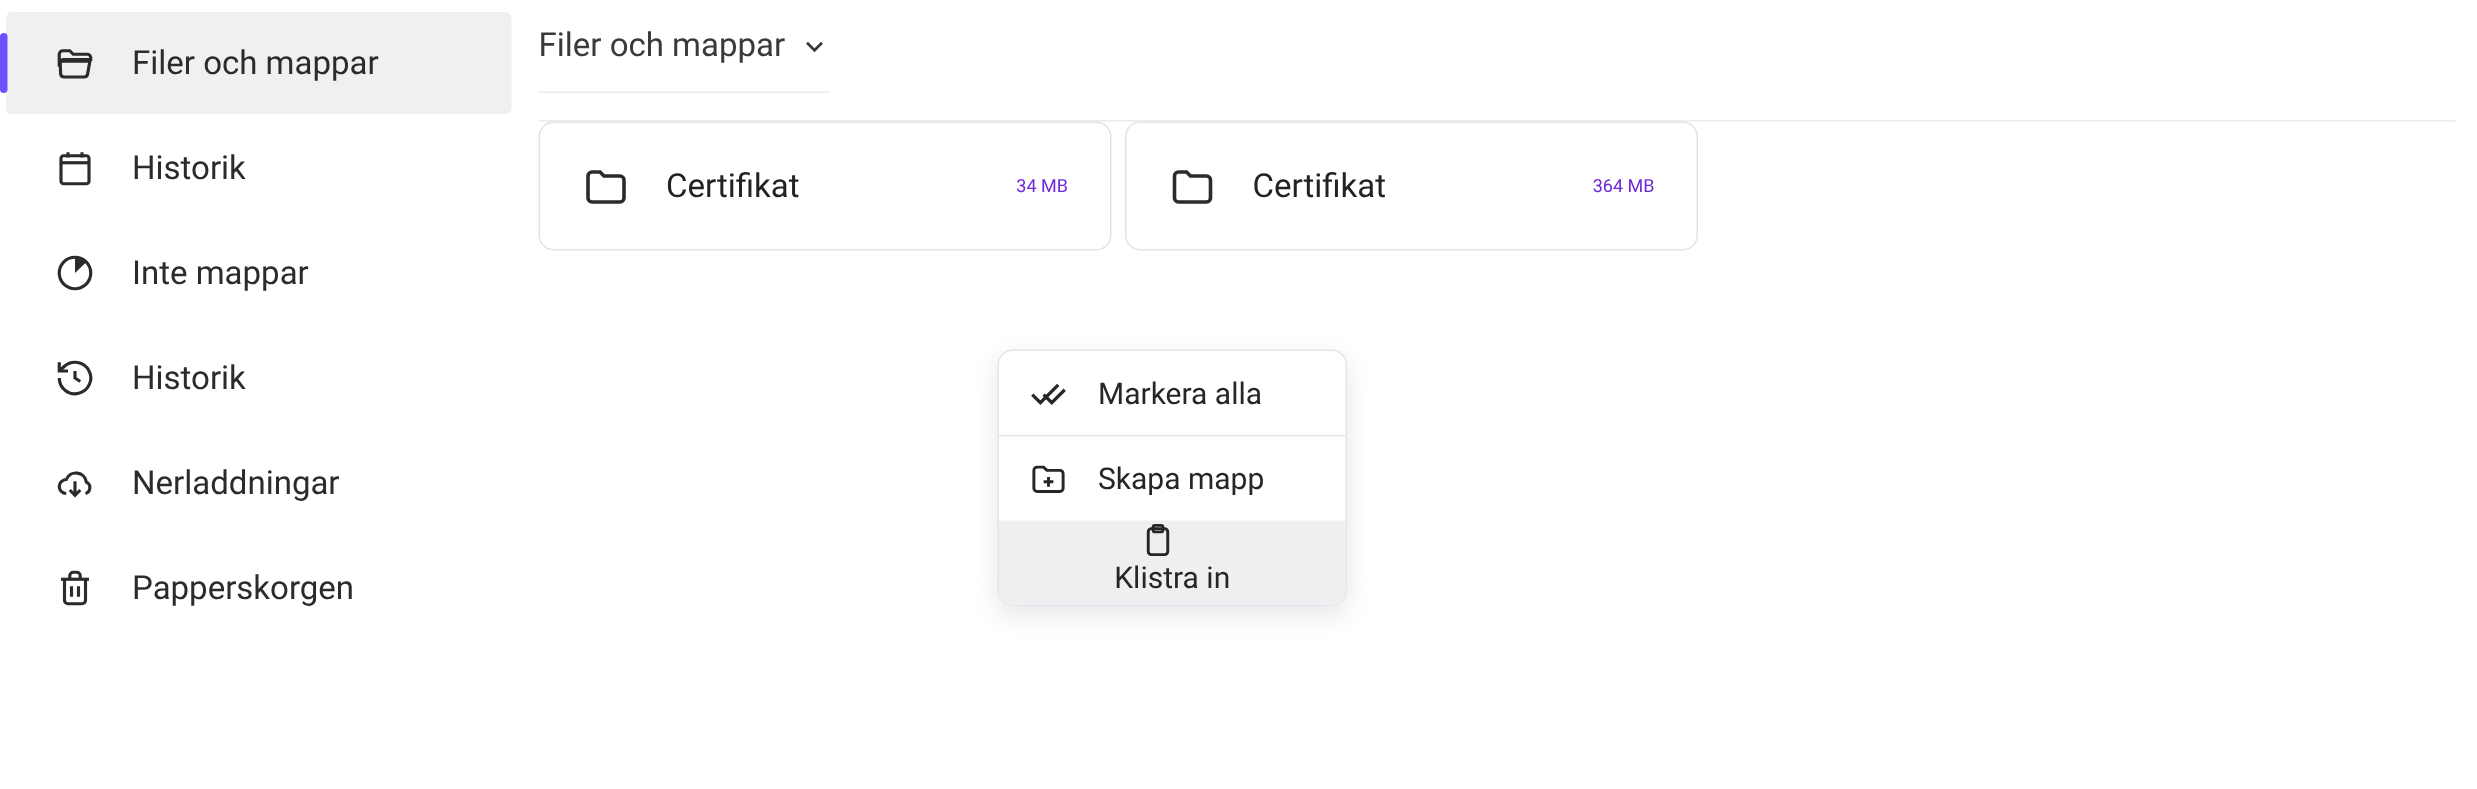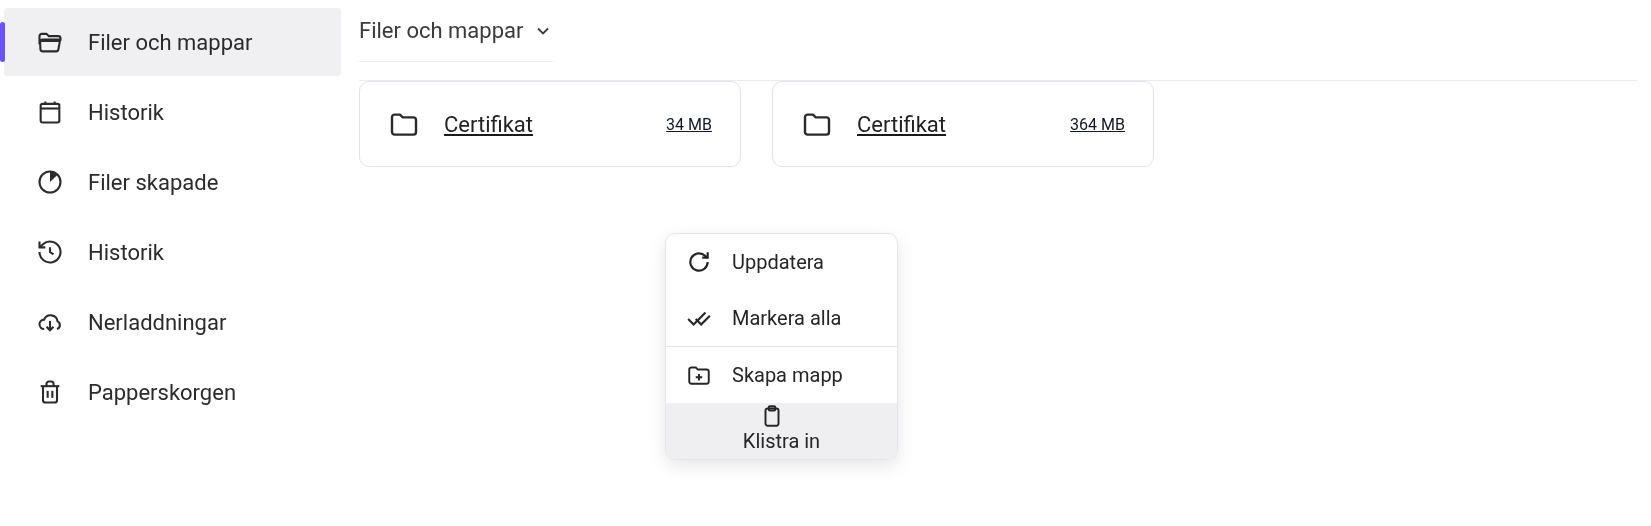--- a/index.html
+++ b/index.html
@@ -71,22 +71,21 @@
   height: 20px;
 }
 .section-title {
   font-size: 24px;
   font-weight: 400;
   color: #2a2a2a;
   margin: 24px 0 20px 0;
 }
 .folders-row {
   display: flex;
-  gap: 31px;
-  text-decoration: underline;
+  gap: 9px;
 }
 .folder-card {
   width: 382px;
   height: 86px;
   border: 1px solid #e4e2e8;
   border-radius: 10px;
   display: flex;
   align-items: center;
   padding: 0 28px;
   cursor: pointer;
@@ -96,22 +95,22 @@
   height: 32px;
   margin-right: 24px;
   flex-shrink: 0;
 }
 .folder-card .name {
   font-size: 22px;
   color: #222;
   flex: 1;
 }
 .folder-card .size {
-  font-size: 16px;
-  color: #0f172a;
+  font-size: 12px;
+  color: #6d28d9;
 }
 .context-menu {
   position: absolute;
   left: 665px;
   top: 233px;
   width: 233px;
   background: #fff;
   border: 1px solid #e6e4ea;
   border-radius: 10px;
   box-shadow: 0 6px 18px rgba(0,0,0,0.10);
@@ -177,21 +176,21 @@
     </div>
 
 
     <div class="sidebar-item">
       <span class="icon">
         <svg viewBox="0 0 24 24" fill="none" stroke="#2b2b2b" stroke-width="1.8">
           <circle cx="12" cy="12" r="9"></circle>
           <path d="M12 3v9l6.5-6.3" fill="#2b2b2b" stroke="none"></path>
         </svg>
       </span>
-      <span class="label">Filer skapade</span>
+      <span class="label">Inte mappar</span>
     </div>
 
     <div class="sidebar-item">
       <span class="icon">
         <svg viewBox="0 0 24 24" fill="none" stroke="#2b2b2b" stroke-width="1.8">
           <path d="M3 12a9 9 0 1 0 3-6.7L3 8"></path>
           <polyline points="3 3 3 8 8 8"></polyline>
           <polyline points="12 8 12 12 15 14"></polyline>
         </svg>
       </span>
@@ -257,29 +256,20 @@
         <span class="size">364 MB</span>
       </div>
     </div>
   </div>
 </div>
 
 <div class="context-menu">
   <div class="ctx-item">
     <span class="icon">
       <svg viewBox="0 0 24 24" fill="none" stroke="#262626" stroke-width="2">
-        <path d="M20 12a8 8 0 1 1-2.34-5.66L20 8"></path>
-        <polyline points="20 3 20 8 15 8"></polyline>
-      </svg>
-    </span>
-    <span class="label">Uppdatera</span>
-  </div>
-  <div class="ctx-item">
-    <span class="icon">
-      <svg viewBox="0 0 24 24" fill="none" stroke="#262626" stroke-width="2">
         <polyline points="2 13 7 18 18 7"></polyline>
         <polyline points="9 13 14 18 22 10"></polyline>
       </svg>
     </span>
     <span class="label">Markera alla</span>
   </div>
   <div class="ctx-divider"></div>
   <div class="ctx-item">
     <span class="icon">
       <svg viewBox="0 0 24 24" fill="none" stroke="#262626" stroke-width="1.8">

